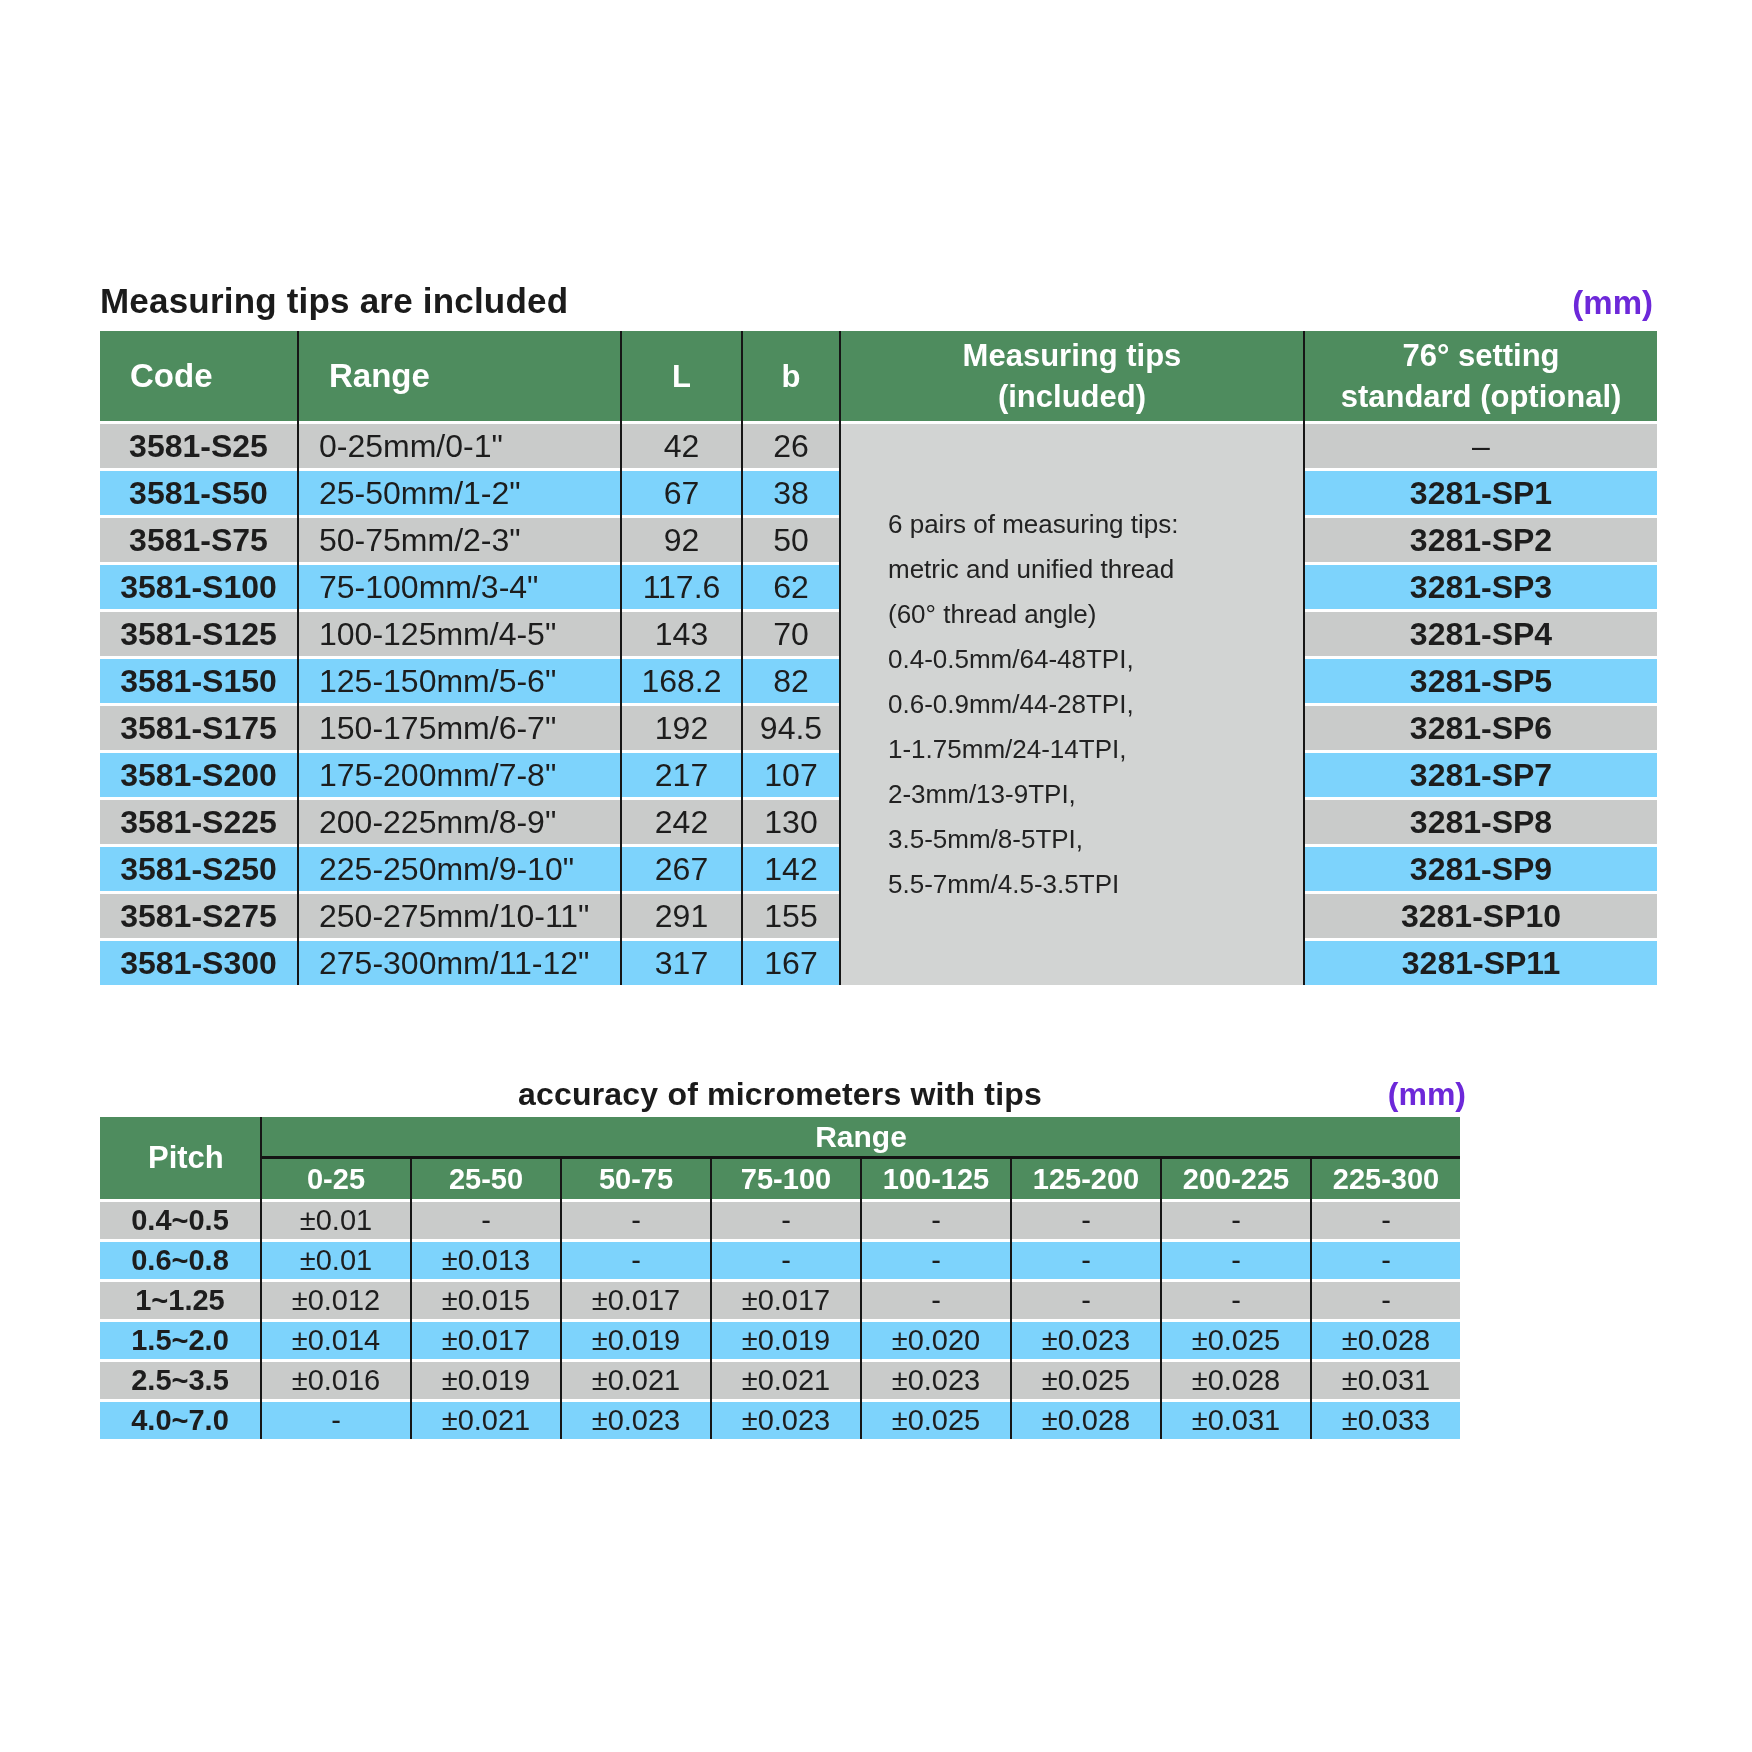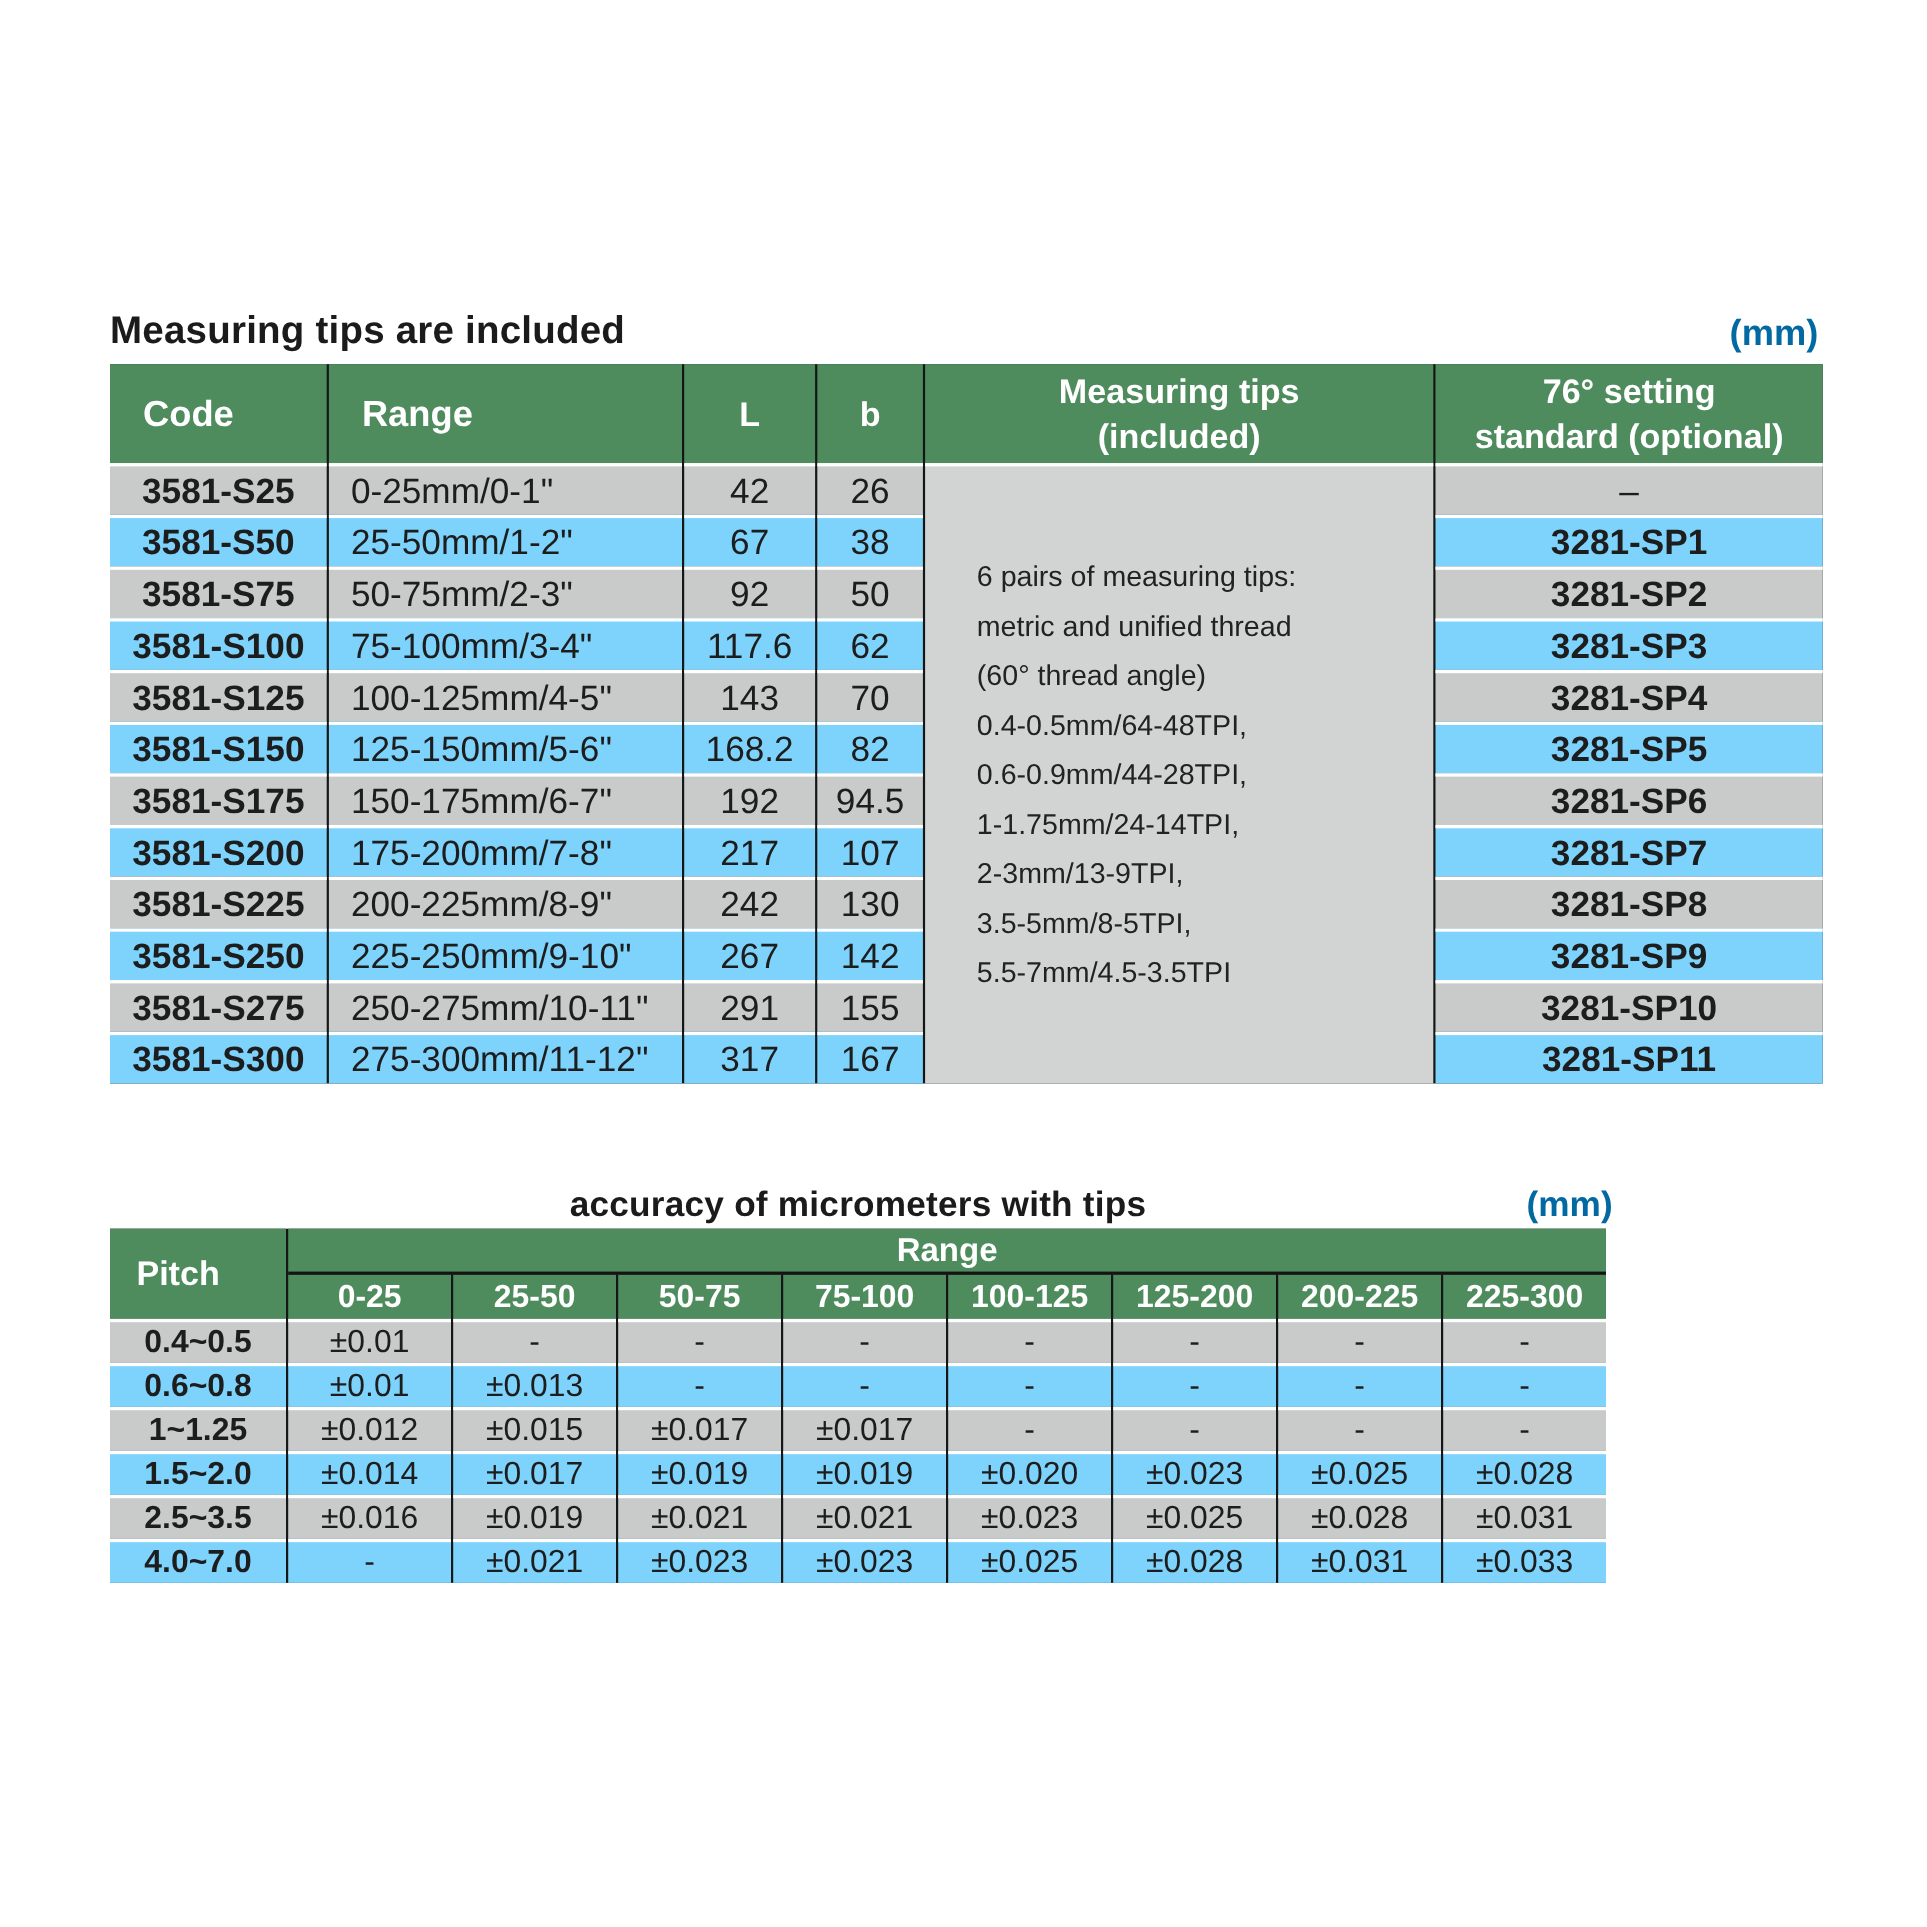--- a/index.html
+++ b/index.html
@@ -3,21 +3,21 @@
 <meta charset="utf-8">
 <style>
   html,body{margin:0;padding:0;}
   body{
     width:1752px;height:1752px;position:relative;background:#ffffff;
     font-family:"Liberation Sans","DejaVu Sans",sans-serif;
     color:#1d1d1d;
   }
   .abs{position:absolute;}
   .title{font-size:35px;font-weight:700;color:#1b1b1b;letter-spacing:0.2px;}
-  .mm{font-size:33px;font-weight:700;color:#0369a1;}
+  .mm{font-size:33px;font-weight:700;color:#6d28d9;}
 
   
   #table1{
     left:100px;top:331px;
     display:grid;
     grid-template-columns:197px 321px 119px 96px 462px 352px;
     grid-template-rows:90px repeat(12,47px);
     column-gap:2px;
     background:#161616;
   }
@@ -43,21 +43,21 @@
   
   #table2{
     left:100px;top:1117px;
     display:grid;
     grid-template-columns:160px repeat(8,148px);
     grid-template-rows:42px 40px repeat(6,40px);
     column-gap:2px;
     background:#161616;
   }
   .c2{display:flex;align-items:center;justify-content:center;font-size:29px;}
-  .pitch-head{grid-column:1;grid-row:1 / span 2;justify-content:flex-start;padding-left:24px;font-size:31px;}
+  .pitch-head{grid-column:1;grid-row:1 / span 2;justify-content:flex-start;padding-left:48px;font-size:31px;}
   .range-head{grid-column:2 / span 8;border-bottom:3px solid #141414;font-size:30px;}
   .sub{font-size:29px;}
   .pcell{font-weight:700;}
 </style>
 </head>
 <body>
 
 <div class="abs title" style="left:100px;top:281px;">Measuring tips are included</div>
 <div class="abs mm" style="top:284px;right:99px;">(mm)</div>
 

